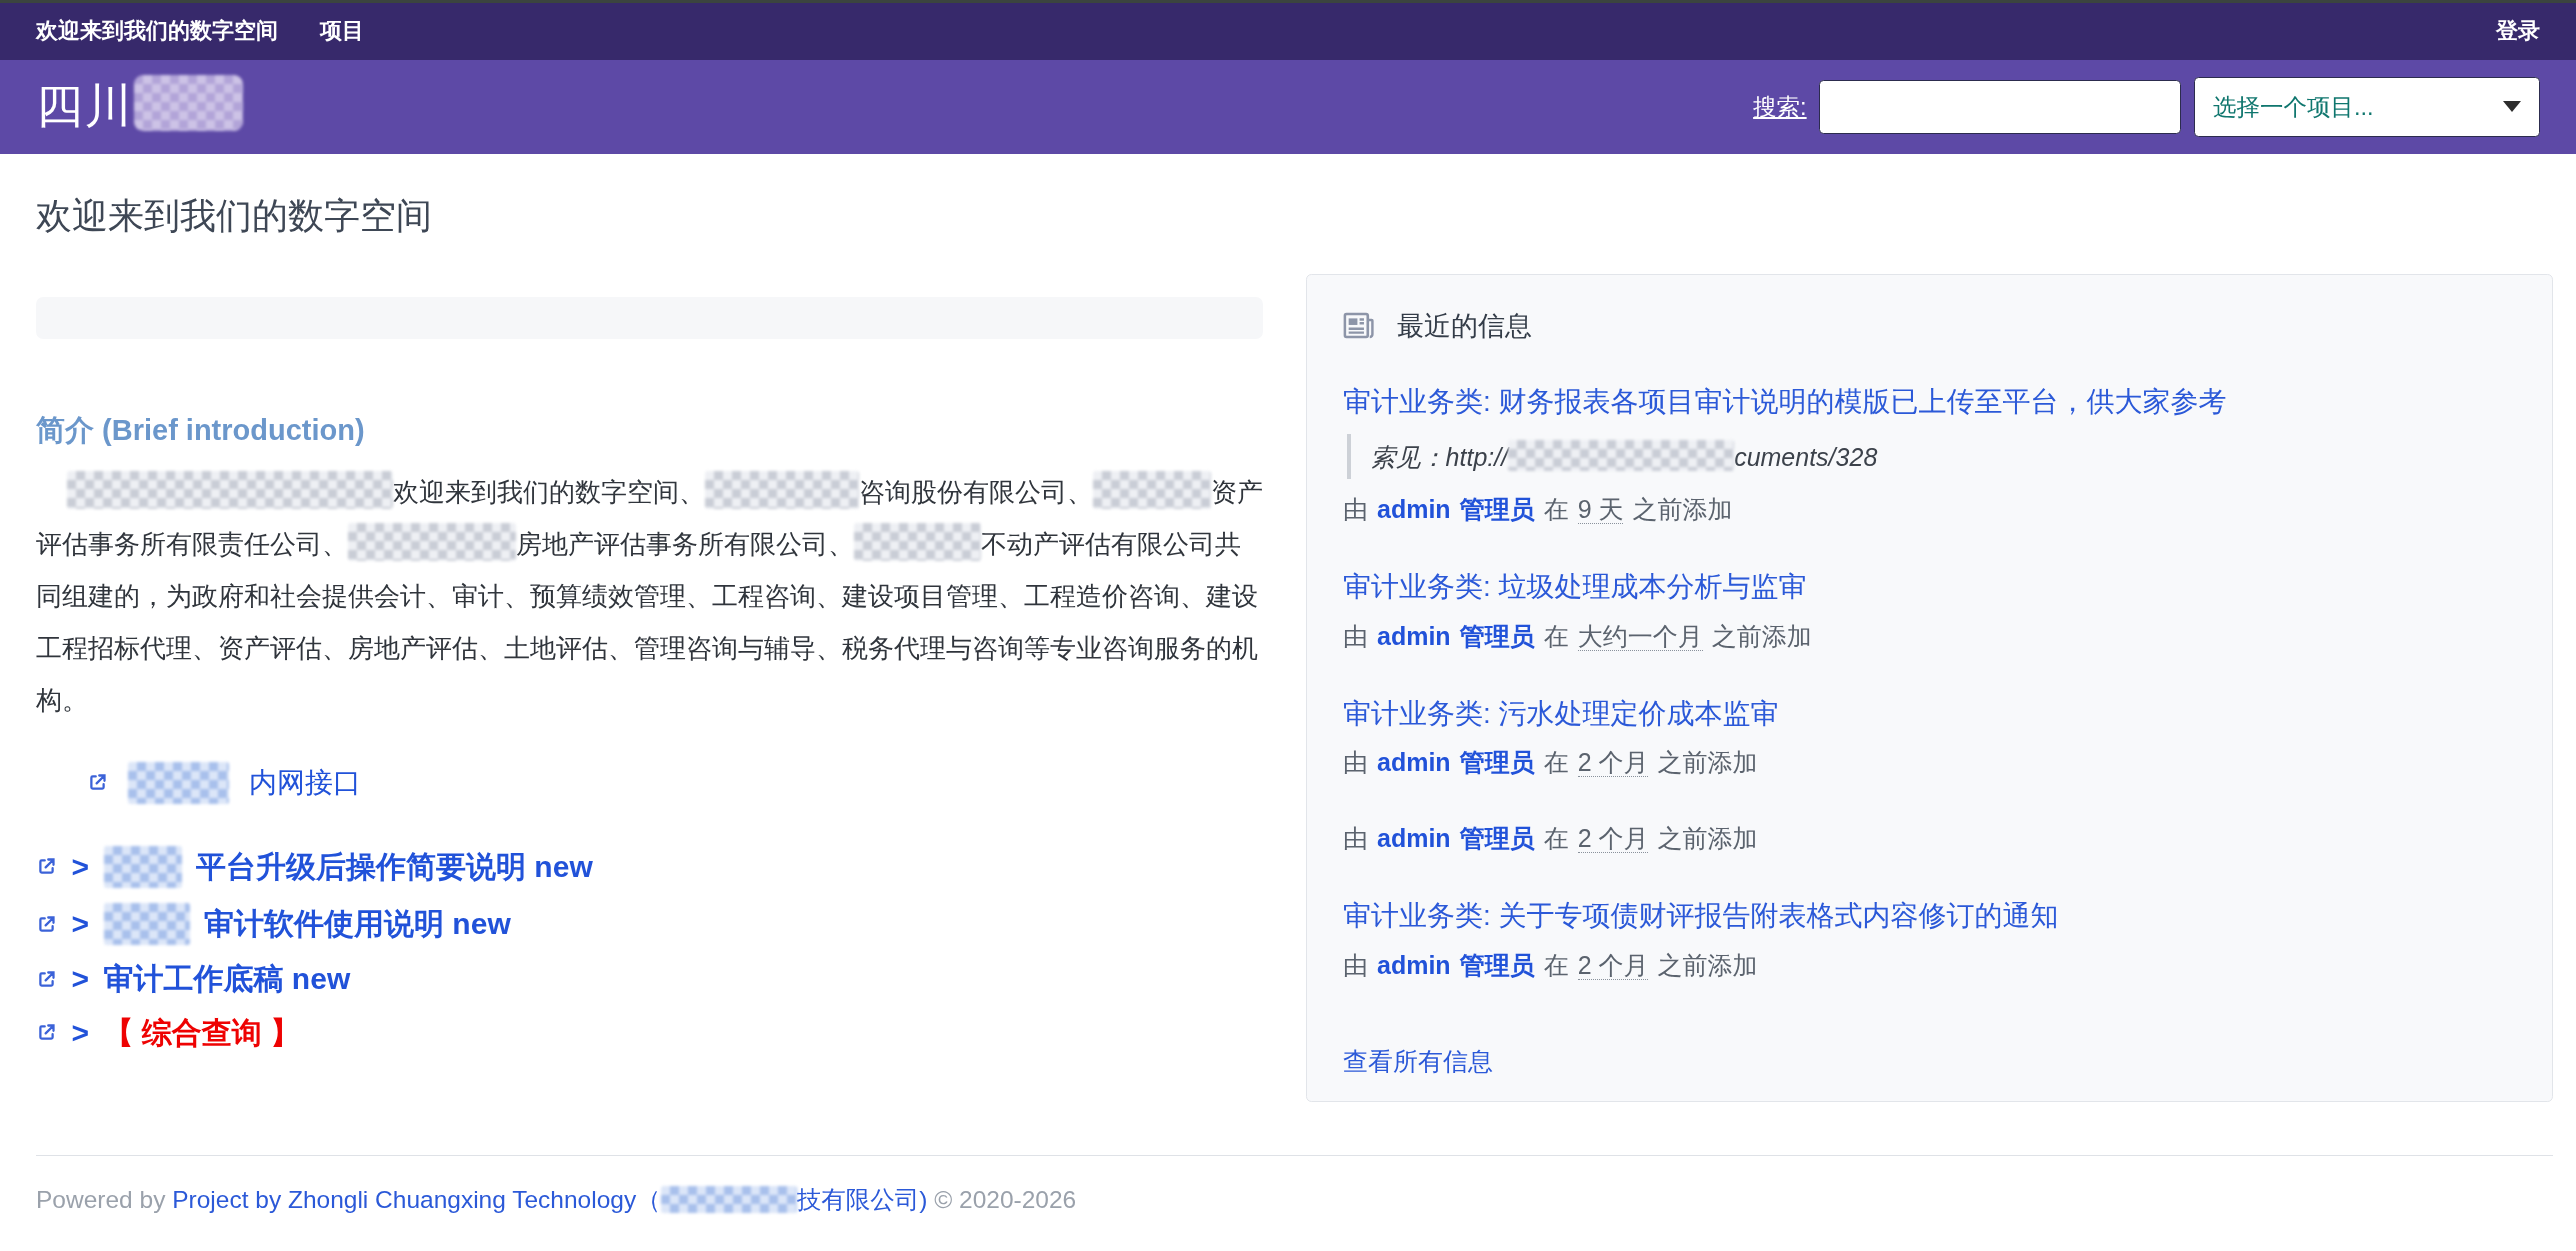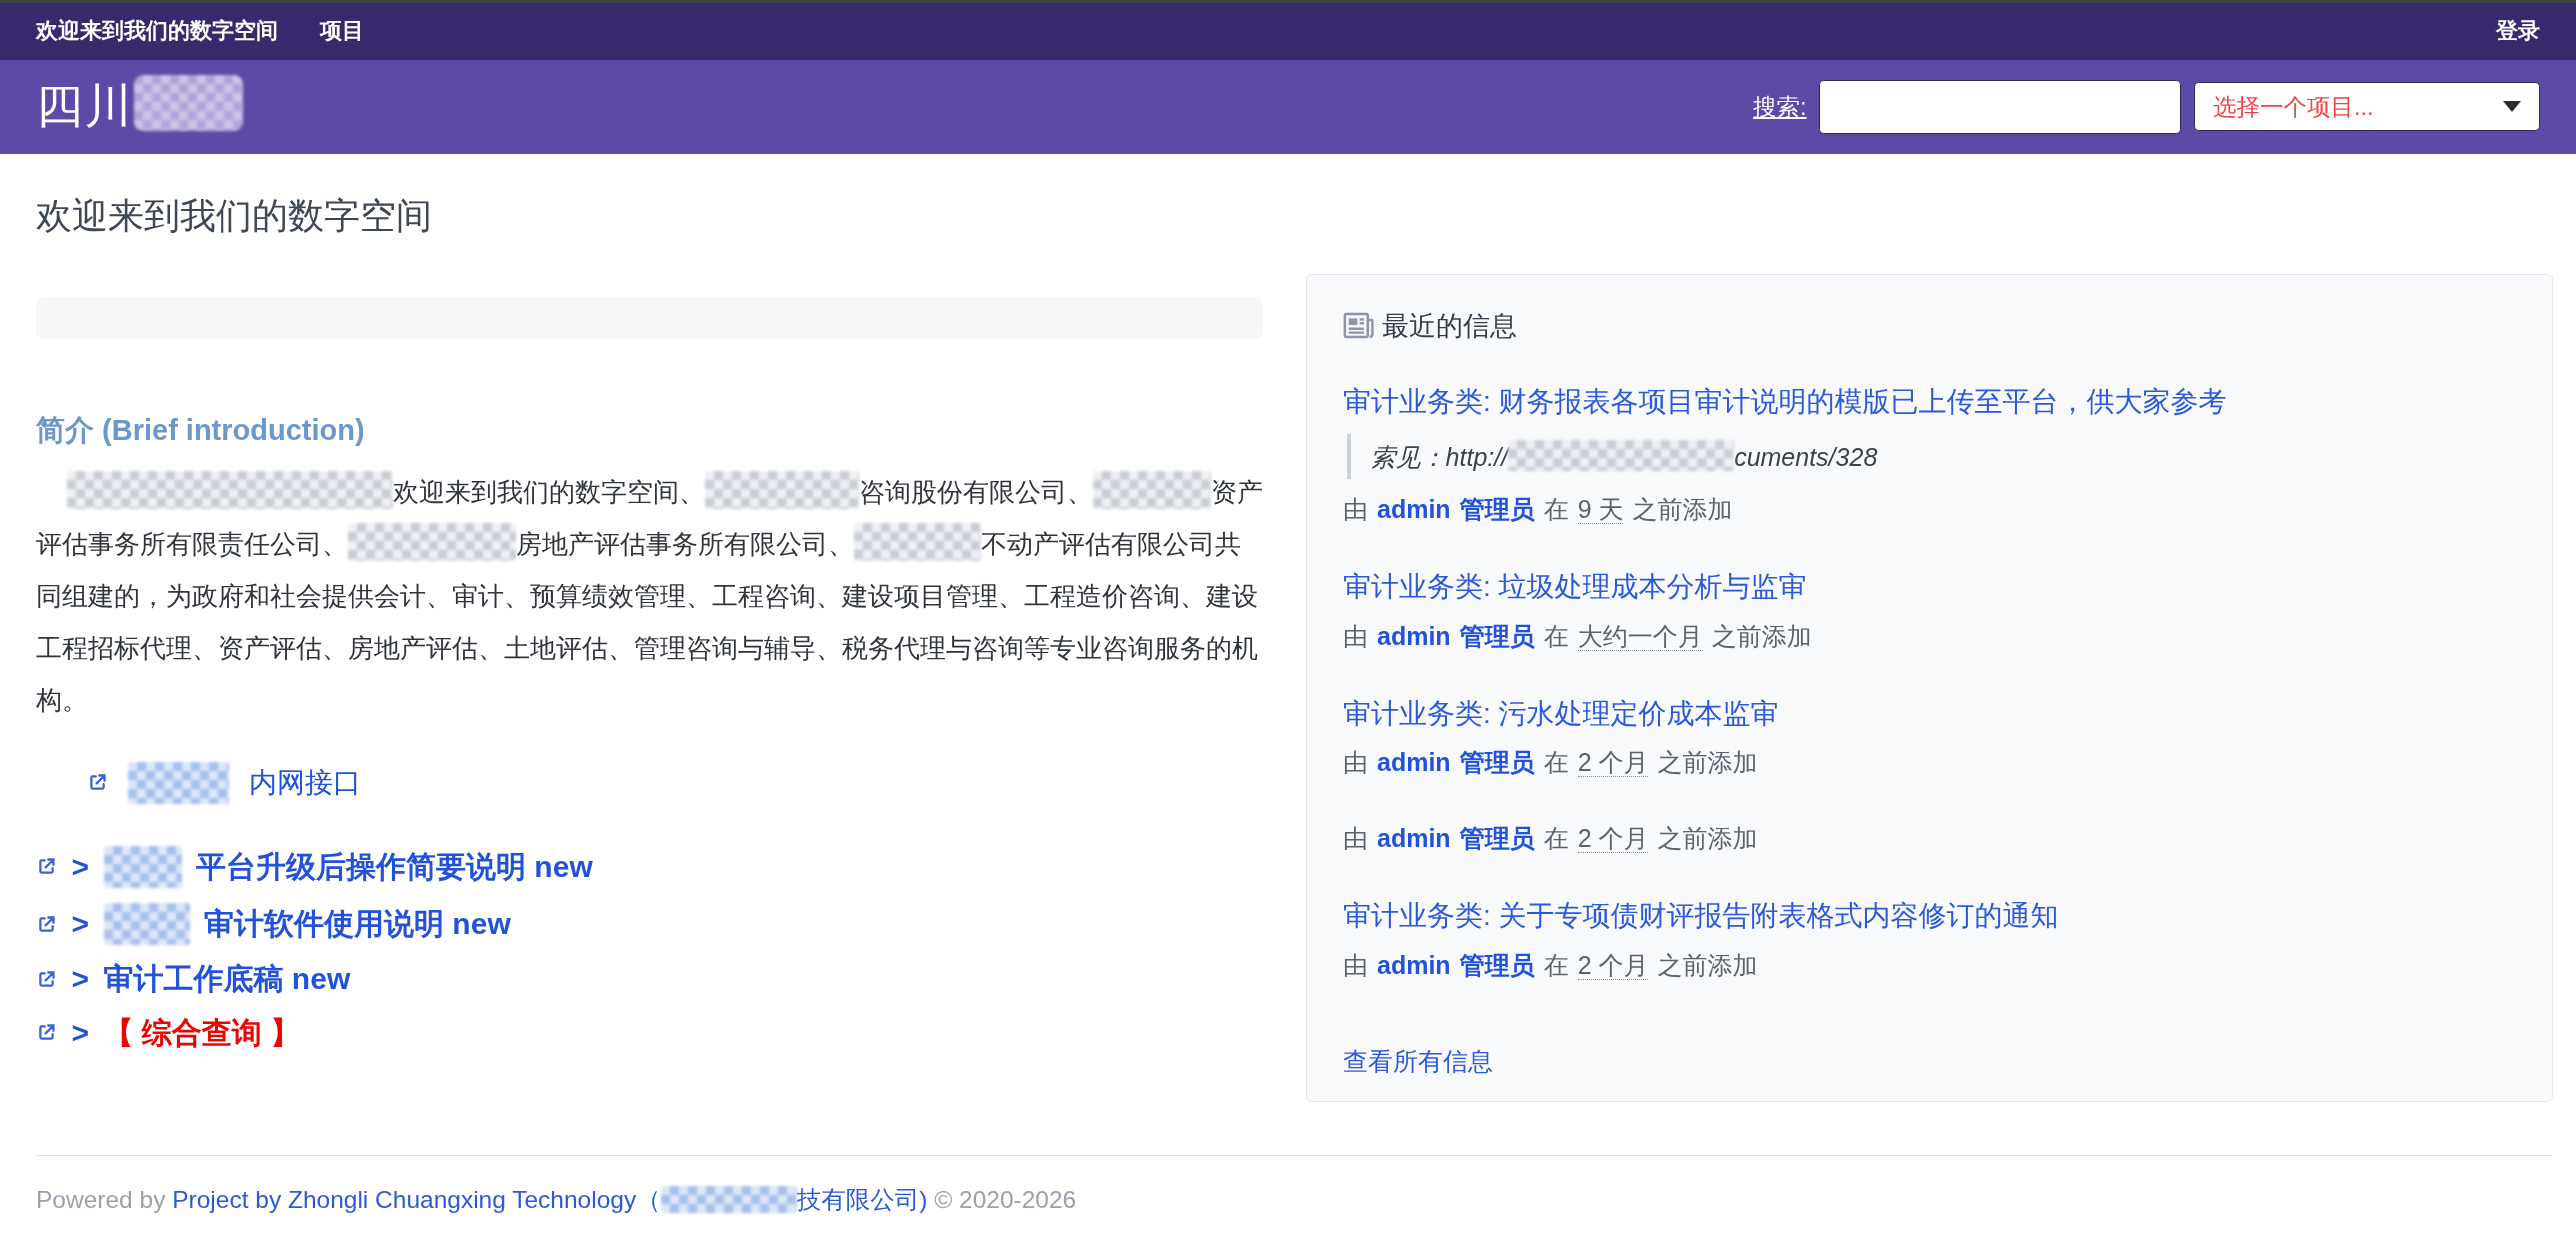--- a/index.html
+++ b/index.html
@@ -16,23 +16,23 @@
   .topbar .left { display:flex; align-items:center; gap:42px; }
 
   
   .header { height:94px; background:#5d49a6; display:flex; align-items:center;
             justify-content:space-between; padding:0 36px; }
   .logo { display:flex; align-items:flex-start; color:#fff; font-size:47px; font-weight:400; letter-spacing:1.8px; }
   .hdr-tools { display:flex; align-items:center; gap:12.7px; }
   .hdr-tools label { color:#fff; font-size:23.5px;text-decoration:underline; }
   .search-input { width:362px; height:54px; border:1.8px solid #2c2c4e; border-radius:4.5px;
                   background:#fff; font-size:23.5px; padding:0 12.7px; outline:none; }
-  .proj-select { width:346px; height:49px; border:1.8px solid #2c2c4e; border-radius:4.5px;
+  .proj-select { width:346px; height:60px; border:1.8px solid #2c2c4e; border-radius:4.5px;
                  background:#fff; display:flex; align-items:center; justify-content:space-between;
-                 padding:0 18px; font-size:23.5px; color:#ef4444; cursor:default; }
+                 padding:0 18px; font-size:23.5px; color:#0f766e; cursor:default; }
   .caret { width:0; height:0; border-left:9px solid transparent; border-right:9px solid transparent;
            border-top:11.8px solid #2d2d2d; }
 
   
   .main { padding:0 23.5px 0 36px; }
   h1.page-title { font-size:36px; font-weight:400; color:#3e4755; margin:38px 0 0 0; }
 
   .columns { display:flex; align-items:flex-start; margin-top:33px; }
   .col-left { width:1227px; flex:none; padding-top:23.5px; margin-right:43px; }
   .col-right { flex:1; }
@@ -70,21 +70,21 @@
         background-image:
           linear-gradient(45deg,#cdc3e6 25%,transparent 25%,transparent 75%,#cdc3e6 75%),
           linear-gradient(45deg,#cdc3e6 25%,transparent 25%,transparent 75%,#cdc3e6 75%); }
   .w350{width:326px}.w150{width:154px}.w115{width:118px}.w185{width:168px}.w135{width:127px}
   .w112{width:101px;height:42px}.w86{width:78px;height:42px;vertical-align:-7.2px}.w95{width:86px;height:42px;vertical-align:-7.2px}
   .w250{width:226px;height:31px;vertical-align:-5.4px}.w150f{width:136px;height:27px;vertical-align:-5.4px}
 
   
   .panel { background:#f8f9fb; border:0.9px solid #e2e5ea; border-radius:5.4px;
            padding:33px 36px 23.5px 36px; }
-  .panel-h { display:flex; align-items:center; gap:8px; font-size:27px; color:#333c48;
+  .panel-h { display:flex; align-items:center; gap:23px; font-size:27px; color:#333c48;
              margin-bottom:40px; }
   .news-ic { width:31px; height:27px; color:#8d95a8; flex:none; }
   .news-item { margin-bottom:43px; }
   .news-item a.title { font-size:28px; color:#2b59d8; text-decoration:none; line-height:36px; display:inline-block; }
   .quote { margin:14.5px 0 5.4px 3.6px; padding:5.4px 0 5.4px 20px; border-left:4.5px solid #cdd1d7;
            font-style:italic; font-size:25px; color:#3c424b; }
   .byline { margin-top:14.5px; font-size:25px; color:#5b636e; }
   .byline a { color:#2152d9; font-weight:bold; text-decoration:none; }
   .byline .sp { margin:0 4.5px; }
   .byline .time { border-bottom:1.8px dotted #8a929c; }

